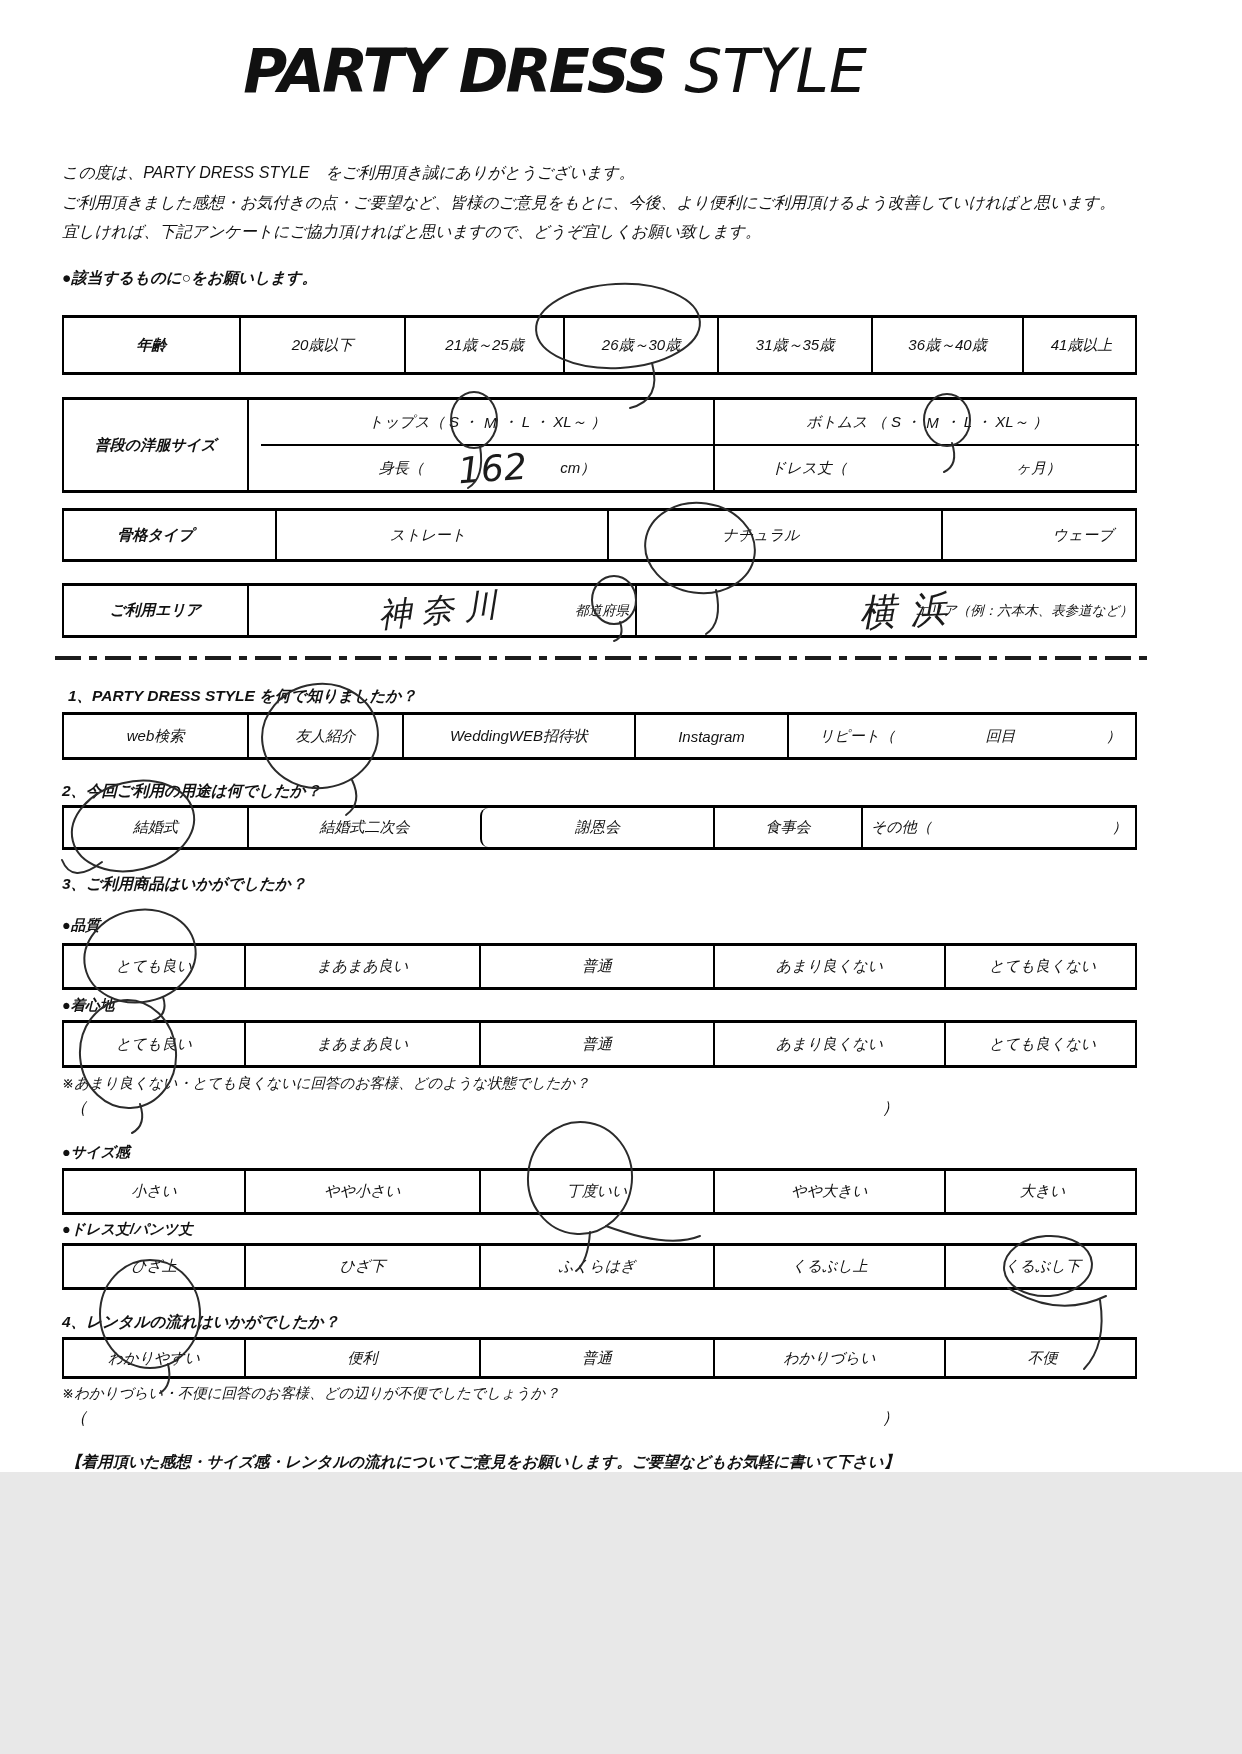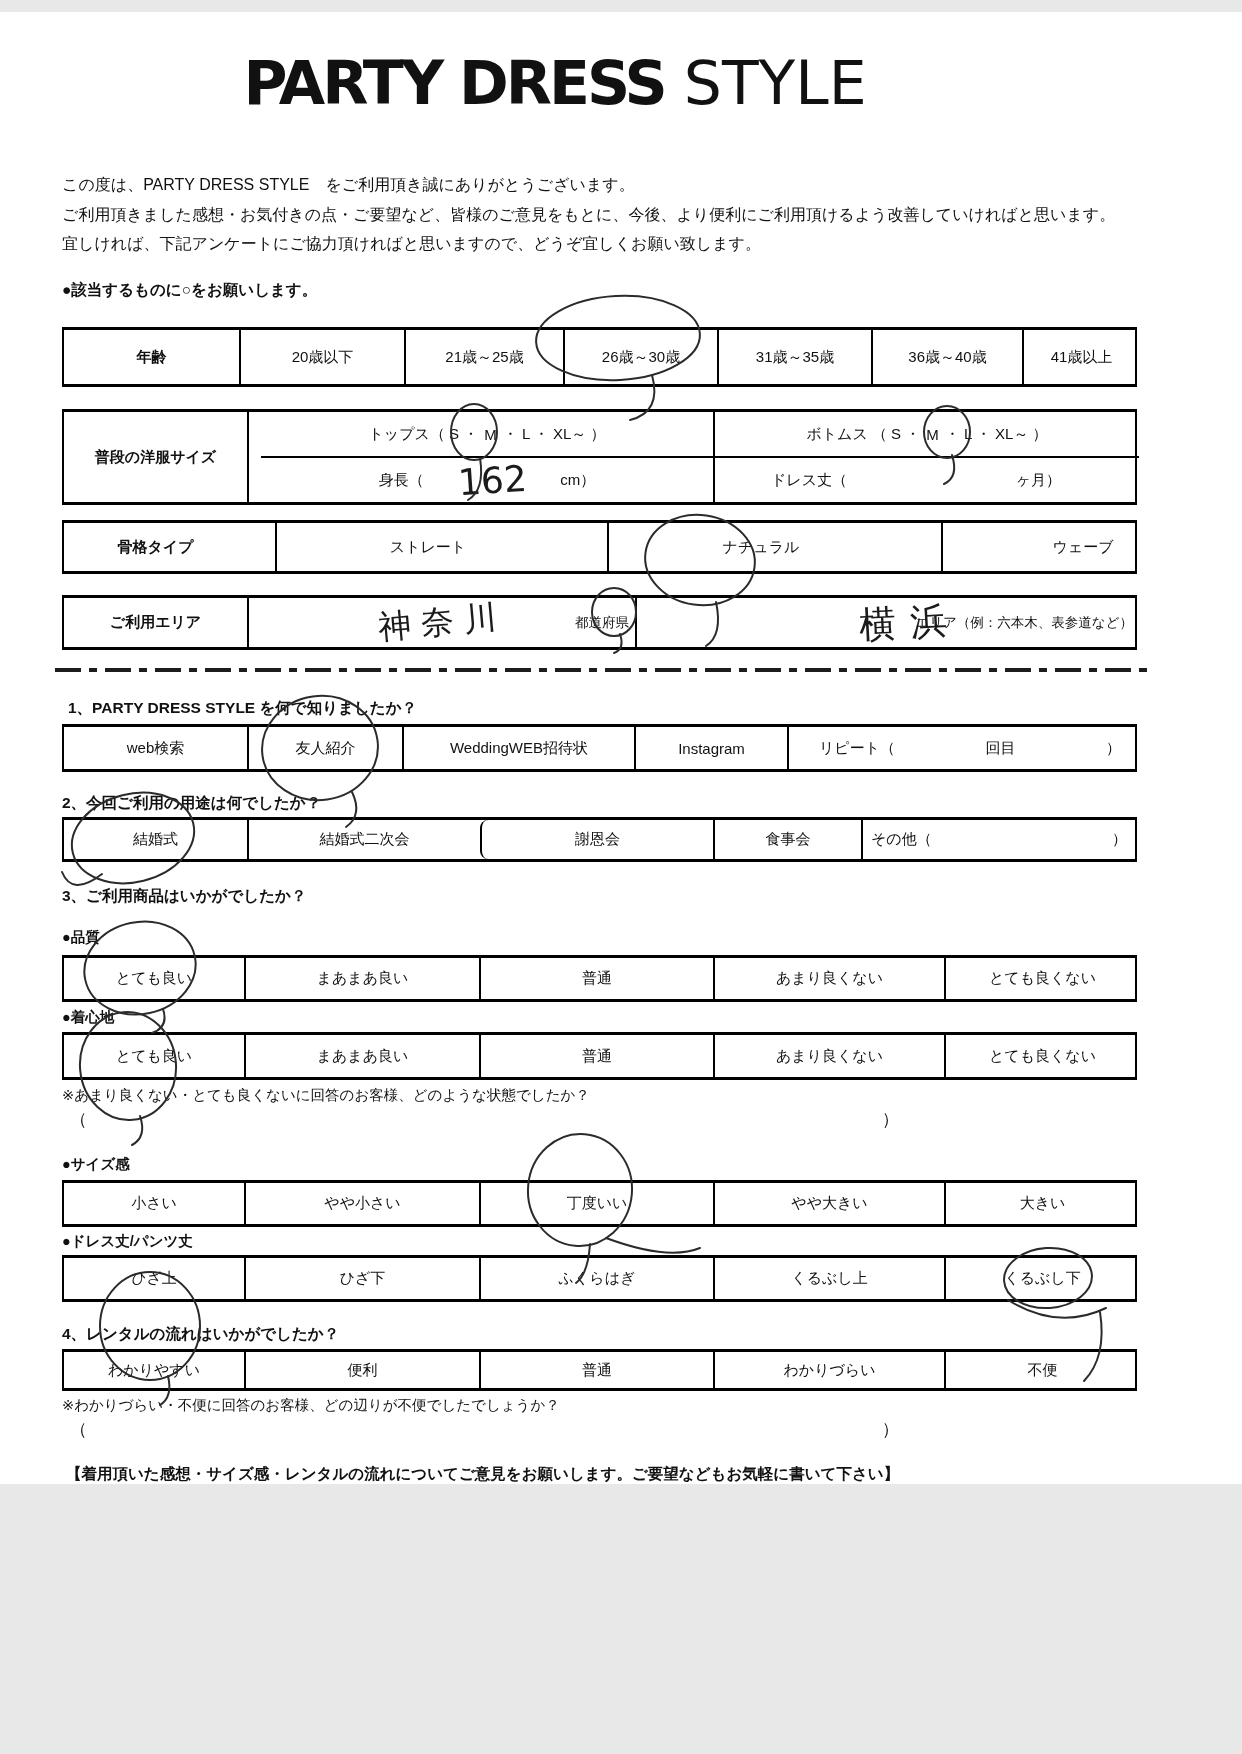--- a/index.html
+++ b/index.html
@@ -1,19 +1,19 @@
 <!DOCTYPE html>
 <html><head>
 <meta charset="utf-8">
 <style>
   html,body{margin:0;padding:0;background:#e8e8e8;}
   #page{
     position:relative;width:1242px;height:1472px;background:#ffffff;
     font-family:"Liberation Sans","DejaVu Sans",sans-serif;color:#111;
-    overflow:hidden;margin:12px auto;
+    overflow:hidden;margin:0 auto;font-style:italic;
   }
   .abs{position:absolute;}
   
   #title{left:0;top:38px;width:1110px;text-align:center;font-size:60px;line-height:1.1;
     font-family:"DejaVu Sans","Liberation Sans",sans-serif;}
   #title .tb{font-weight:bold;letter-spacing:-3px;}
   #title .tl{font-weight:normal;letter-spacing:0;}
   
   #intro{left:62px;top:158px;width:1075px;font-size:16px;line-height:1.85;}
   .bold{font-weight:bold;}

